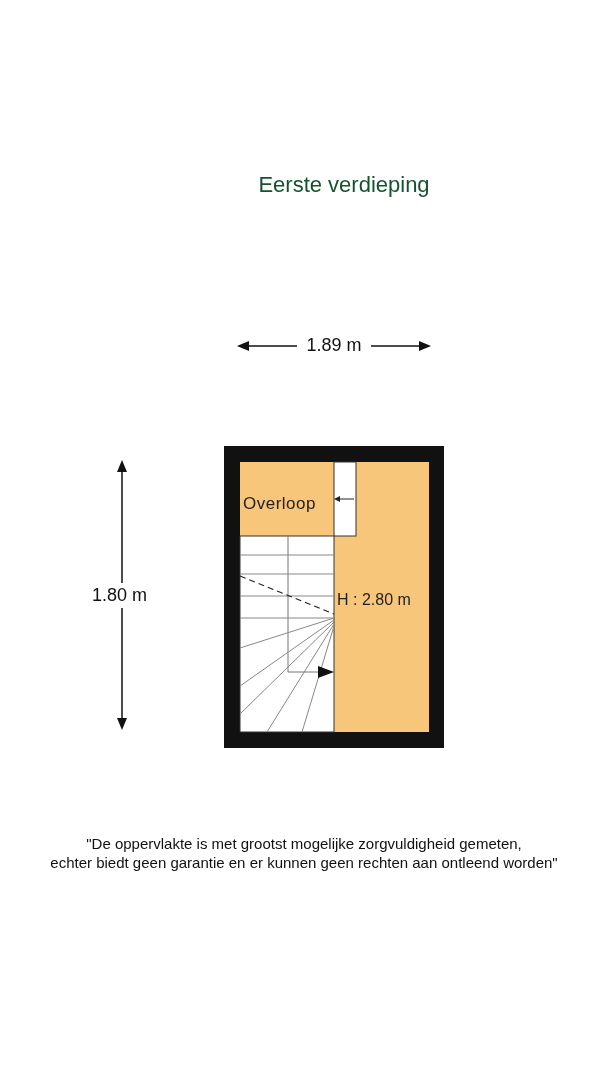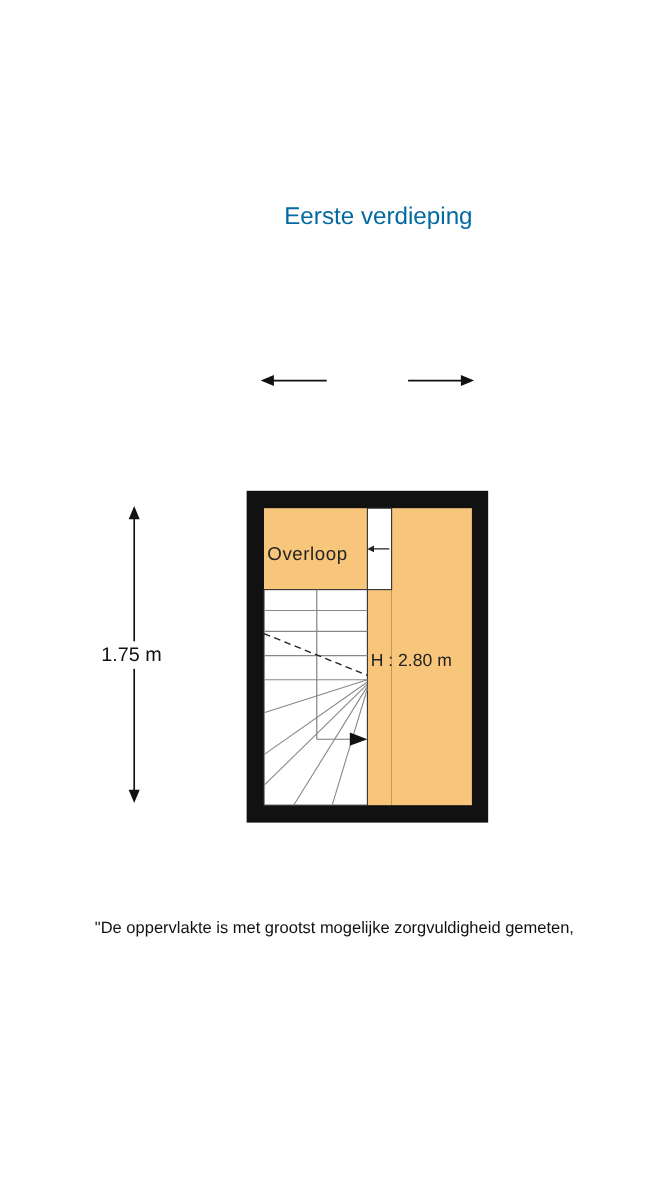--- a/index.html
+++ b/index.html
@@ -1,44 +1,45 @@
 <!DOCTYPE html>
 <html><head>
 <meta charset="utf-8">
 <style>
   html, body { margin:0; padding:0; background:#ffffff; }
   body { width:608px; height:1080px; position:relative; overflow:hidden; font-family:"Liberation Sans", sans-serif; color:#111; }
-  .title { position:absolute; top:184px; left:0; width:690px; text-align:center; font-size:22px; color:#0369a1; }
+  .title { position:absolute; top:172px; left:0; width:690px; text-align:center; font-size:22px; color:#14532d; }
   .dim-h { position:absolute; top:333px; left:237px; width:194px; height:26px; }
   .dim-h .lbl { position:absolute; left:0; right:0; top:2px; text-align:center; font-size:18px; }
   .dim-v-lbl { position:absolute; top:583px; left:92px; font-size:18px; background:#fff; padding:2px 0; }
   .plan { position:absolute; left:224px; top:446px; width:220px; height:302px; }
   .disclaimer { position:absolute; top:834px; left:0; width:608px; text-align:center; font-size:15px; line-height:19px; color:#111; }
   svg text { font-family:"Liberation Sans", sans-serif; }
 </style>
 </head>
 <body>
 
 <div class="title" style="width:608px; left:36px; text-align:center; transform:translateX(-36px); padding-left:80px; box-sizing:border-box;">Eerste verdieping</div>
 
 <div class="dim-h">
   <svg width="194" height="26" style="position:absolute;left:0;top:0">
     <line x1="4" y1="13" x2="60" y2="13" stroke="#111" stroke-width="1.5"></line>
     <polygon points="0,13 12,8 12,18" fill="#111"></polygon>
     <line x1="134" y1="13" x2="190" y2="13" stroke="#111" stroke-width="1.5"></line>
     <polygon points="194,13 182,8 182,18" fill="#111"></polygon>
   </svg>
+  <div class="lbl">1.89 m</div>
 </div>
 
 <svg style="position:absolute;left:112px;top:460px" width="20" height="270">
   <line x1="10" y1="6" x2="10" y2="264" stroke="#111" stroke-width="1.5"></line>
   <polygon points="10,0 5,12 15,12" fill="#111"></polygon>
   <polygon points="10,270 5,258 15,258" fill="#111"></polygon>
 </svg>
-<div class="dim-v-lbl">1.75 m</div>
+<div class="dim-v-lbl">1.80 m</div>
 
 <svg class="plan" viewBox="0 0 220 302" width="220" height="302">
   <rect x="0" y="0" width="220" height="302" fill="#111"></rect>
 
   <rect x="16" y="16" width="94" height="74" fill="#f8c67a"></rect>
 
   <rect x="132" y="16" width="73" height="270" fill="#f8c67a"></rect>
   <rect x="110" y="90" width="22" height="196" fill="#f8c67a"></rect>
 
   <rect x="110" y="16" width="22" height="74" fill="#fff" stroke="#333" stroke-width="1"></rect>
@@ -58,13 +59,14 @@
   <line x1="110" y1="178" x2="43" y2="286" stroke="#888" stroke-width="1"></line>
   <line x1="110" y1="180" x2="78" y2="286" stroke="#888" stroke-width="1"></line>
   <line x1="16" y1="130" x2="110" y2="168" stroke="#222" stroke-width="1.2" stroke-dasharray="6,4"></line>
   <polygon points="110,226 94,220 94,232" fill="#111"></polygon>
   <text x="19" y="63" font-size="17" fill="#222" letter-spacing="0.5">Overloop</text>
   <text x="113" y="159" font-size="16" fill="#222">H : 2.80 m</text>
 </svg>
 
 <div class="disclaimer">
   <div>"De oppervlakte is met grootst mogelijke zorgvuldigheid gemeten,</div>
+  <div>echter biedt geen garantie en er kunnen geen rechten aan ontleend worden"</div>
 </div>
 
 </body></html>

